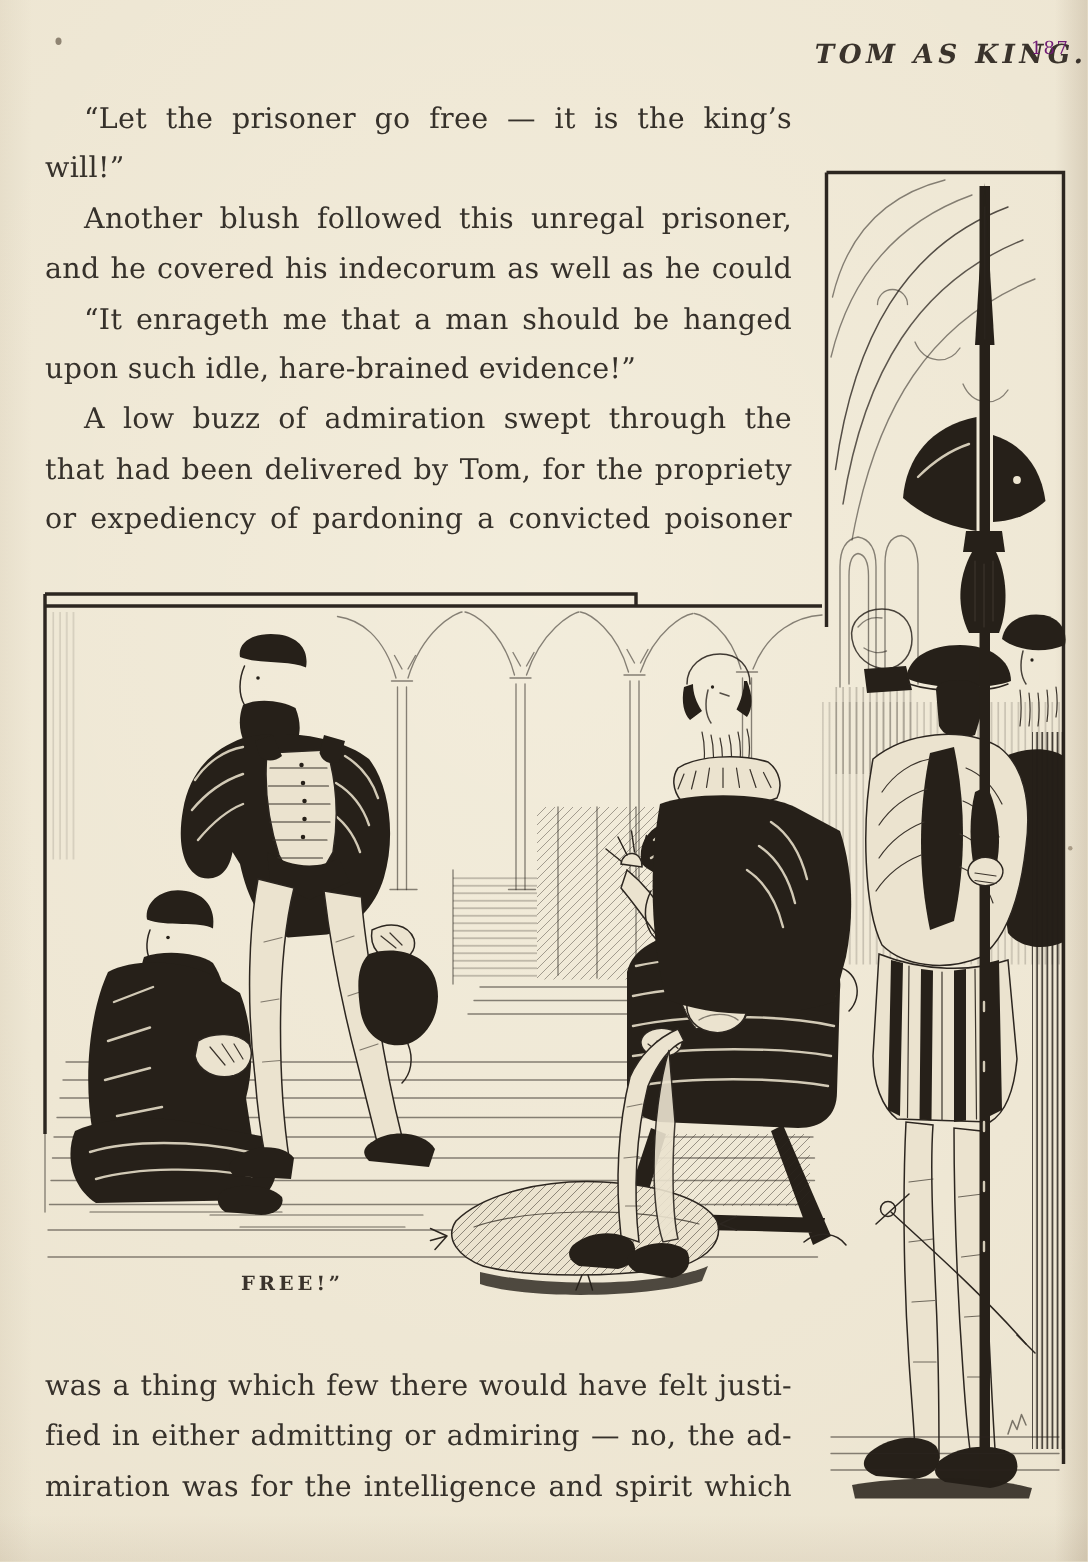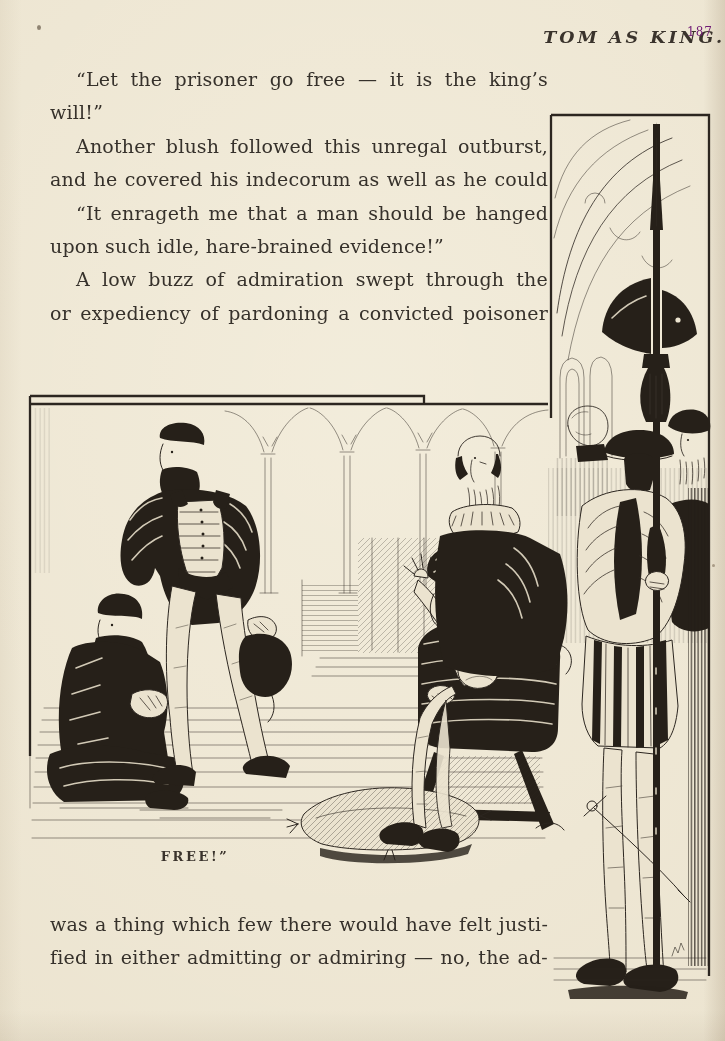--- a/index.html
+++ b/index.html
@@ -17,21 +17,21 @@
   
   .hdr-title{
     left:0;right:0;top:27px;text-align:right;
     font-style:italic;font-weight:600;font-size:17.5px;letter-spacing:3px;
     color:#3a332c;
   }
   .hdr-page{
     right:12px;top:25px;font-size:12px;letter-spacing:1px;color:#701a75;
   }
   
-  .col{left:30px;width:498px;font-size:19px;line-height:33.4px;letter-spacing:.2px;color:#36312b;margin-left:20px;}
+  .col{left:30px;width:498px;font-size:19px;line-height:33.4px;letter-spacing:.2px;color:#36312b;}
   .col-top{top:63px;}
   .col-bot{top:908px;}
   .ln{text-align:justify;}
   .ln.j{text-align-last:justify;}
   .ln.in{text-indent:26px;}
   
   .caption{
     left:30px;top:845px;width:330px;text-align:center;
     font-size:13px;line-height:24px;letter-spacing:2.6px;word-spacing:5px;
     font-weight:600;color:#3a332c;
@@ -51,25 +51,26 @@
 </head>
 <body>
 
 <div class="abs hdr-title">TOM AS KING.</div>
 <div class="abs hdr-page">187</div>
 <div class="abs speck"></div>
 <div class="abs speck2"></div>
 
 <div class="abs col col-top">
   <div class="ln j in">“Let the prisoner go free — it is the king’s will!”</div>
-  <div class="ln j in">Another blush followed this unregal outburst,</div>
+  <div class="ln j in">Another blush followed this unregal prisoner,</div>
   <div class="ln j">and he covered his indecorum as well as he could</div>
   <div class="ln j in">“It enrageth me that a man should be hanged</div>
   <div class="ln">upon such idle, hare-brained evidence!”</div>
   <div class="ln j in">A low buzz of admiration swept through the</div>
+  <div class="ln j">that had been delivered by Tom, for the propriety</div>
   <div class="ln j">or expediency of pardoning a convicted poisoner</div>
 </div>
 
 <svg class="abs" style="left:20px;top:108px;" width="695" height="900" viewBox="0 0 695 900" role="img">
   <defs>
     <pattern id="hhp" width="6" height="5" patternUnits="userSpaceOnUse">
         <path d="M0 2.5H6" stroke="#2c2620" stroke-width=".7"></path>
       </pattern>
     <pattern id="vhp" width="4.5" height="6" patternUnits="userSpaceOnUse">
         <path d="M2 0V6" stroke="#2c2620" stroke-width=".7"></path>
@@ -304,13 +305,14 @@
   </g>
 </svg>
 
 <div class="abs caption">
   <div>FREE!”</div>
 </div>
 
 <div class="abs col col-bot">
   <div class="ln j">was a thing which few there would have felt justi-</div>
   <div class="ln j">fied in either admitting or admiring — no, the ad-</div>
+  <div class="ln j">miration was for the intelligence and spirit which</div>
 </div>
 
 </body></html>

